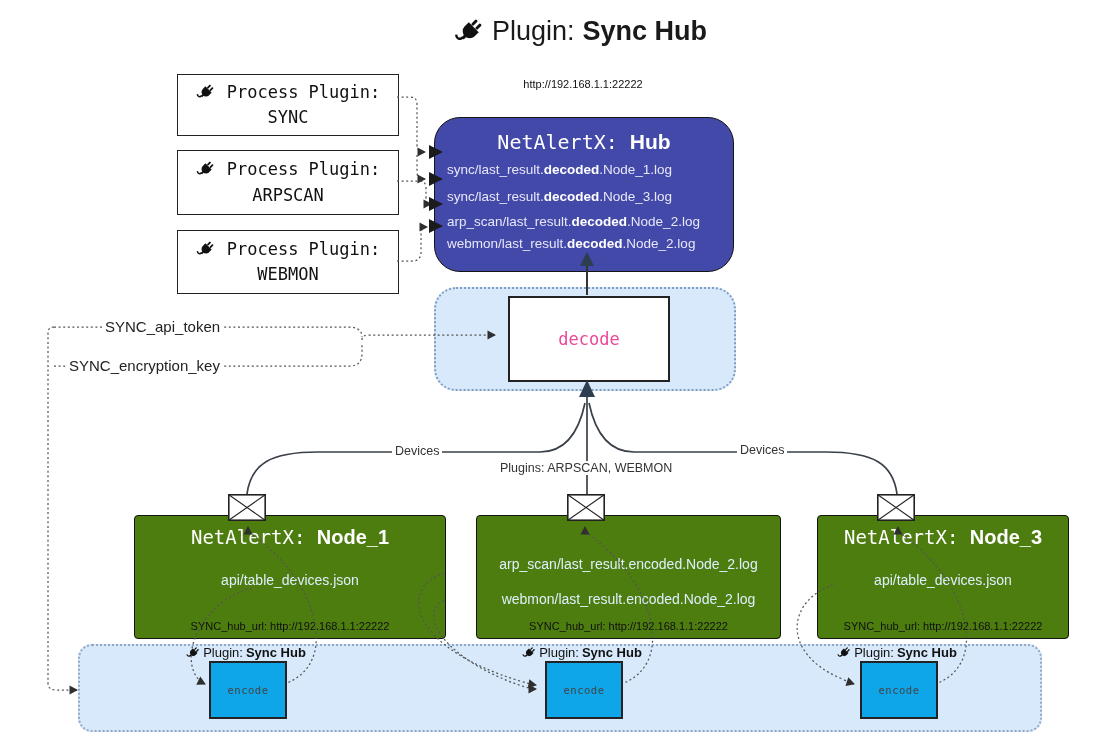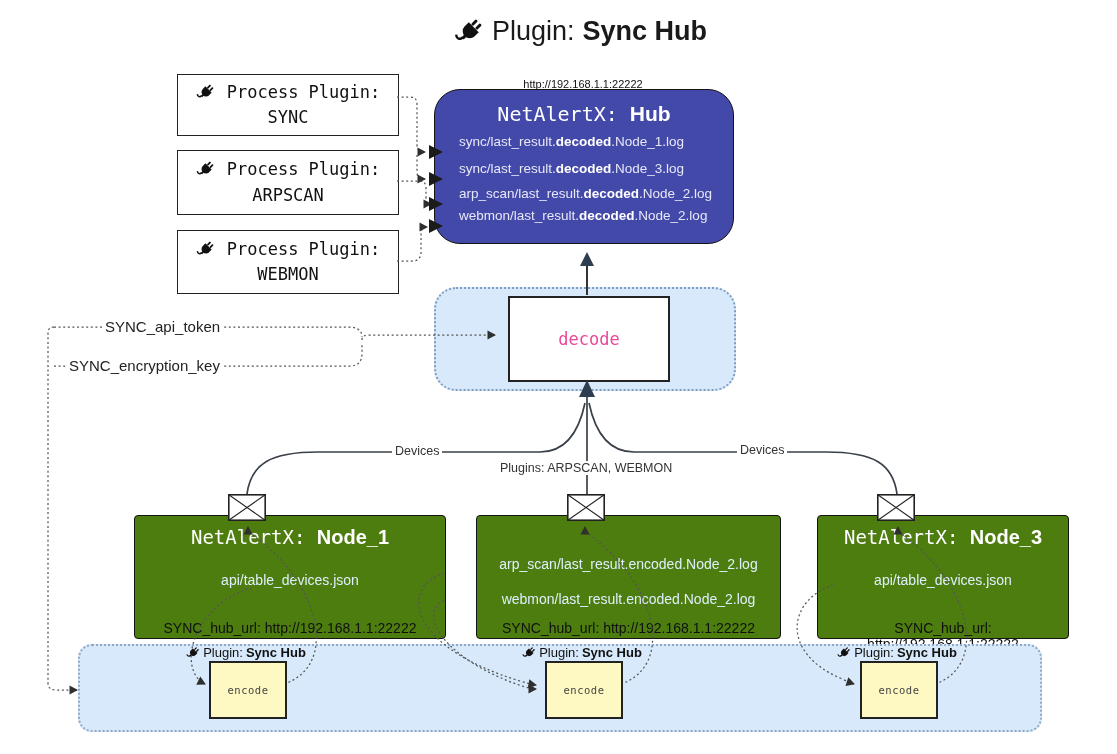--- a/index.html
+++ b/index.html
@@ -18,49 +18,49 @@
   .plug.small{width:19px;height:19px;}
   .plug.tiny{width:14px;height:14px;}
 
   
   .pp{position:absolute;left:177px;width:220px;height:60px;border:1.6px solid #222;background:#fff;
       display:flex;flex-direction:column;justify-content:center;align-items:center;
       font-family:"DejaVu Sans Mono", monospace;font-size:17px;color:#111;line-height:1.5;}
   .pp .l1{display:flex;align-items:center;gap:12px;}
 
   
-  .hub{position:absolute;left:434px;top:89px;width:298px;height:153px;background:#4349A9;border:1.6px solid #141414;border-radius:26px;}
+  .hub{position:absolute;left:434px;top:117px;width:298px;height:153px;background:#4349A9;border:1.6px solid #141414;border-radius:26px;}
   .hub-title{position:absolute;top:12px;left:0;right:0;text-align:center;color:#fff;font-family:"DejaVu Sans Mono", monospace;font-size:20px;}
   .hub-title .t-name{font-family:"Liberation Sans", sans-serif;font-weight:bold;font-size:21px;}
-  .hub-log{position:absolute;left:12px;right:2px;color:#E7E7F8;font-size:13.5px;white-space:nowrap;margin-left:12px;}
+  .hub-log{position:absolute;left:12px;right:2px;color:#E7E7F8;font-size:13.5px;white-space:nowrap;}
   .hub-log b{color:#fff;}
   .hub-url{position:absolute;left:434px;top:78px;width:298px;text-align:center;font-size:11px;color:#111;}
 
   
   .decode-wrap{position:absolute;left:434px;top:287px;width:298px;height:100px;background:#D7E9FA;border:2px dotted #7d9cc0;border-radius:22px;}
   .decode-box{position:absolute;left:72px;top:7px;width:158px;height:82px;background:#fff;border:2px solid #222;
       display:flex;align-items:center;justify-content:center;font-family:"DejaVu Sans Mono", monospace;font-size:17px;color:#ec4899;}
 
   
   .node{position:absolute;top:515px;height:122px;background:#4d7c0f;border:1.6px solid #141414;border-radius:4px;margin-left:44px;}
   .node1{left:90px;width:310px;} .node2{left:432px;width:303px;} .node3{left:773px;width:250px;}
   .node-title{position:absolute;top:10px;left:0;right:0;text-align:center;color:#fff;font-family:"DejaVu Sans Mono", monospace;font-size:19px;}
   .node-title .t-name{font-family:"Liberation Sans", sans-serif;font-weight:bold;font-size:20px;}
   .node-file{position:absolute;left:0;right:0;text-align:center;color:#DFF0FD;font-size:14px;white-space:nowrap;}
-  .node-url{position:absolute;top:104px;left:0;right:0;text-align:center;color:#101010;font-size:14px;}
+  .node-url{position:absolute;top:104px;left:0;right:0;text-align:center;color:#101010;font-size:11px;}
 
   
   .env{position:absolute;top:494px;width:38px;height:27px;z-index:7;}
 
   
   .band{position:absolute;left:78px;top:644px;width:960px;height:84px;background:#D7E9FA;border:2px dotted #91a9c7;border-radius:14px;}
   .band-label{position:absolute;top:645px;width:180px;display:flex;justify-content:center;align-items:center;gap:3px;
       font-size:13px;color:#111;z-index:6;}
   .band-label .t-name{font-weight:bold;}
-  .enc{position:absolute;top:661px;width:74px;height:54px;background:#fef9c3;border:2px solid #222;z-index:6;
+  .enc{position:absolute;top:661px;width:74px;height:54px;background:#0ea5e9;border:2px solid #222;z-index:6;
       display:flex;align-items:center;justify-content:center;font-family:"DejaVu Sans Mono", monospace;font-size:10.5px;color:#444;letter-spacing:.5px;}
 
   
   .cfg{position:absolute;background:#fff;font-size:15px;color:#222;padding:0 3px;white-space:nowrap;z-index:6;}
   .elabel{position:absolute;background:#fff;font-size:12.5px;color:#333;padding:0 3px;white-space:nowrap;z-index:6;}
 
   .defs-hidden{position:absolute;width:0;height:0;overflow:hidden;}
 </style>
 </head>
 <body>

